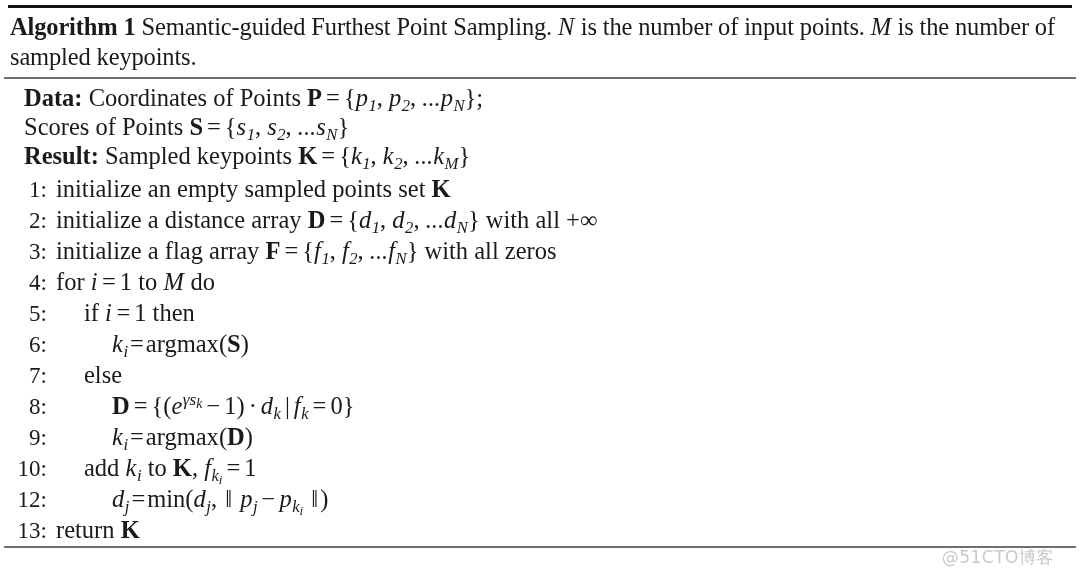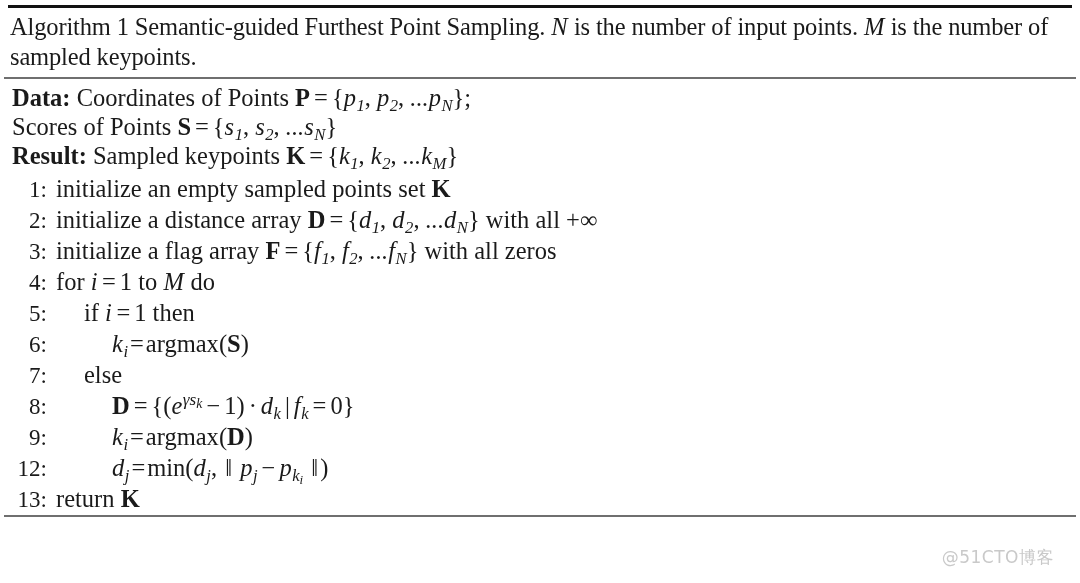--- a/index.html
+++ b/index.html
@@ -41,31 +41,31 @@
   }
 
   
   .title-block {
     padding: 4px 12px 5px 10px;
     font-size: 24.5px;
     line-height: 30px;
     letter-spacing: -0.15px;
   }
   .title-block .alg-label {
-    font-weight: normal;
+    font-weight: bold;
   }
 
   
   .io-block {
     padding: 4px 0 2px 0;
   }
   .io-line {
     font-size: 24.5px;
     line-height: 29px;
-    padding-left: 12px;
+    padding-left: 24px;
     white-space: nowrap;
   }
   .io-line .io-key {
     font-weight: bold;
   }
   .io-line.continuation {
   }
 
   
   .steps {
@@ -225,20 +225,24 @@
     <div class="step">
       <span class="step-num">8:</span>
       <span class="step-body ind-2"><span class="mb">D</span><span class="op mr">=</span><span class="brace">{</span><span class="paren">(</span><span class="mi">e</span><sup><span>γ</span><span>s</span><sub>k</sub></sup><span class="op mr">−</span><span class="mr">1</span><span class="paren">)</span><span class="op mr">·</span><span class="mi">d</span><sub>k</sub><span class="op mr">|</span><span class="mi">f</span><sub>k</sub><span class="op mr">=</span><span class="mr">0</span><span class="brace">}</span></span>
     </div>
 
     <div class="step">
       <span class="step-num">9:</span>
       <span class="step-body ind-2"><span class="mi">k</span><sub>i</sub><span class="op-tight mr">=</span><span class="mr">argmax</span><span class="paren">(</span><span class="mb">D</span><span class="paren">)</span></span>
     </div>
 
+    <div class="step">
+      <span class="step-num">10:</span>
+      <span class="step-body ind-1"><span>add </span><span class="mi">k</span><sub>i</sub><span> to </span><span class="mb">K</span><span class="mr">, </span><span class="mi">f</span><sub><span>k</span><sub>i</sub></sub><span class="op mr">=</span><span class="mr">1</span></span>
+    </div>
 
 
     <div class="step">
       <span class="step-num">12:</span>
       <span class="step-body ind-2"><span class="mi">d</span><sub>j</sub><span class="op-tight mr">=</span><span class="mr">min</span><span class="paren">(</span><span class="mi">d</span><sub>j</sub><span class="mr">,</span> <span class="norm">‖</span> <span class="mi">p</span><sub>j</sub><span class="op mr">−</span><span class="mi">p</span><sub><span>k</span><sub>i</sub></sub> <span class="norm">‖</span><span class="paren">)</span></span>
     </div>
 
     <div class="step">
       <span class="step-num">13:</span>
       <span class="step-body ind-0"><span class="kw">return</span> <span class="mb">K</span></span>

